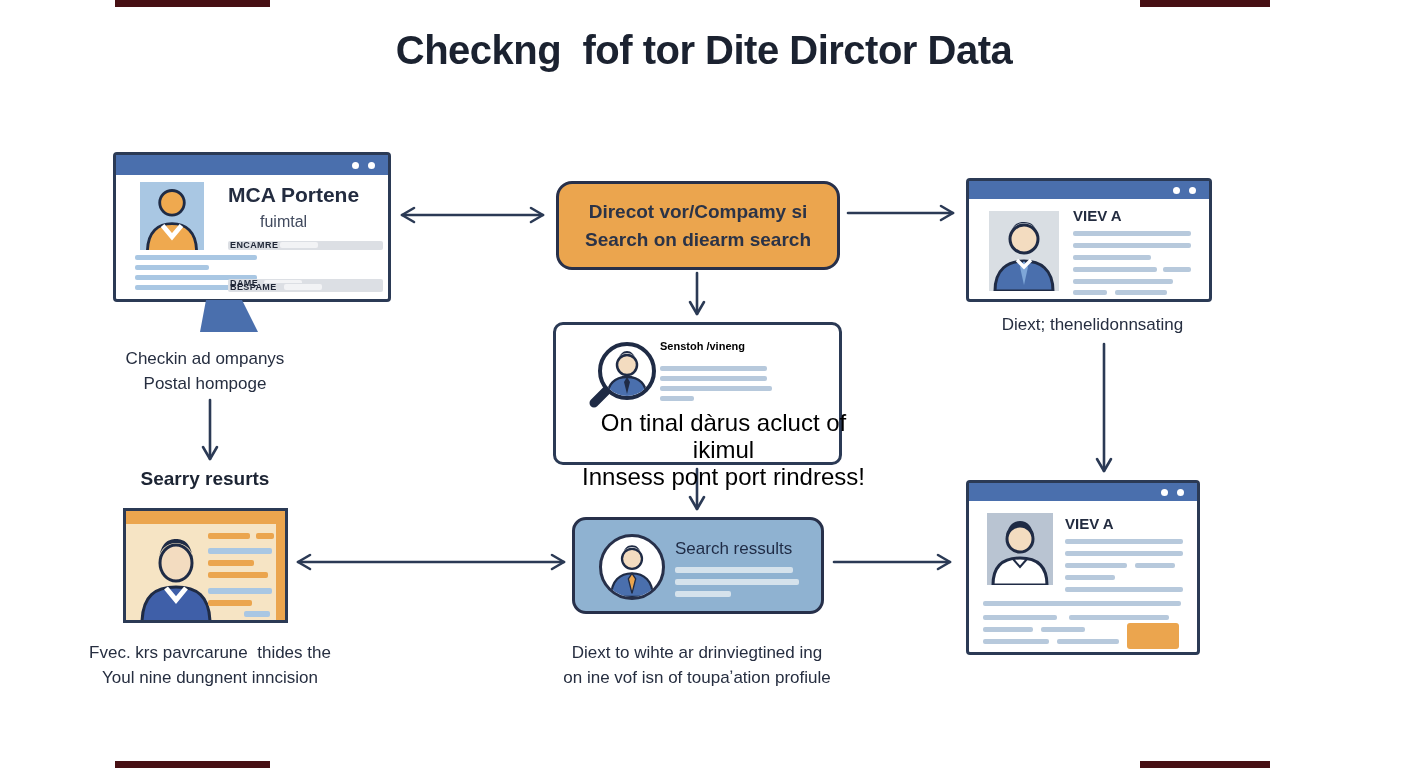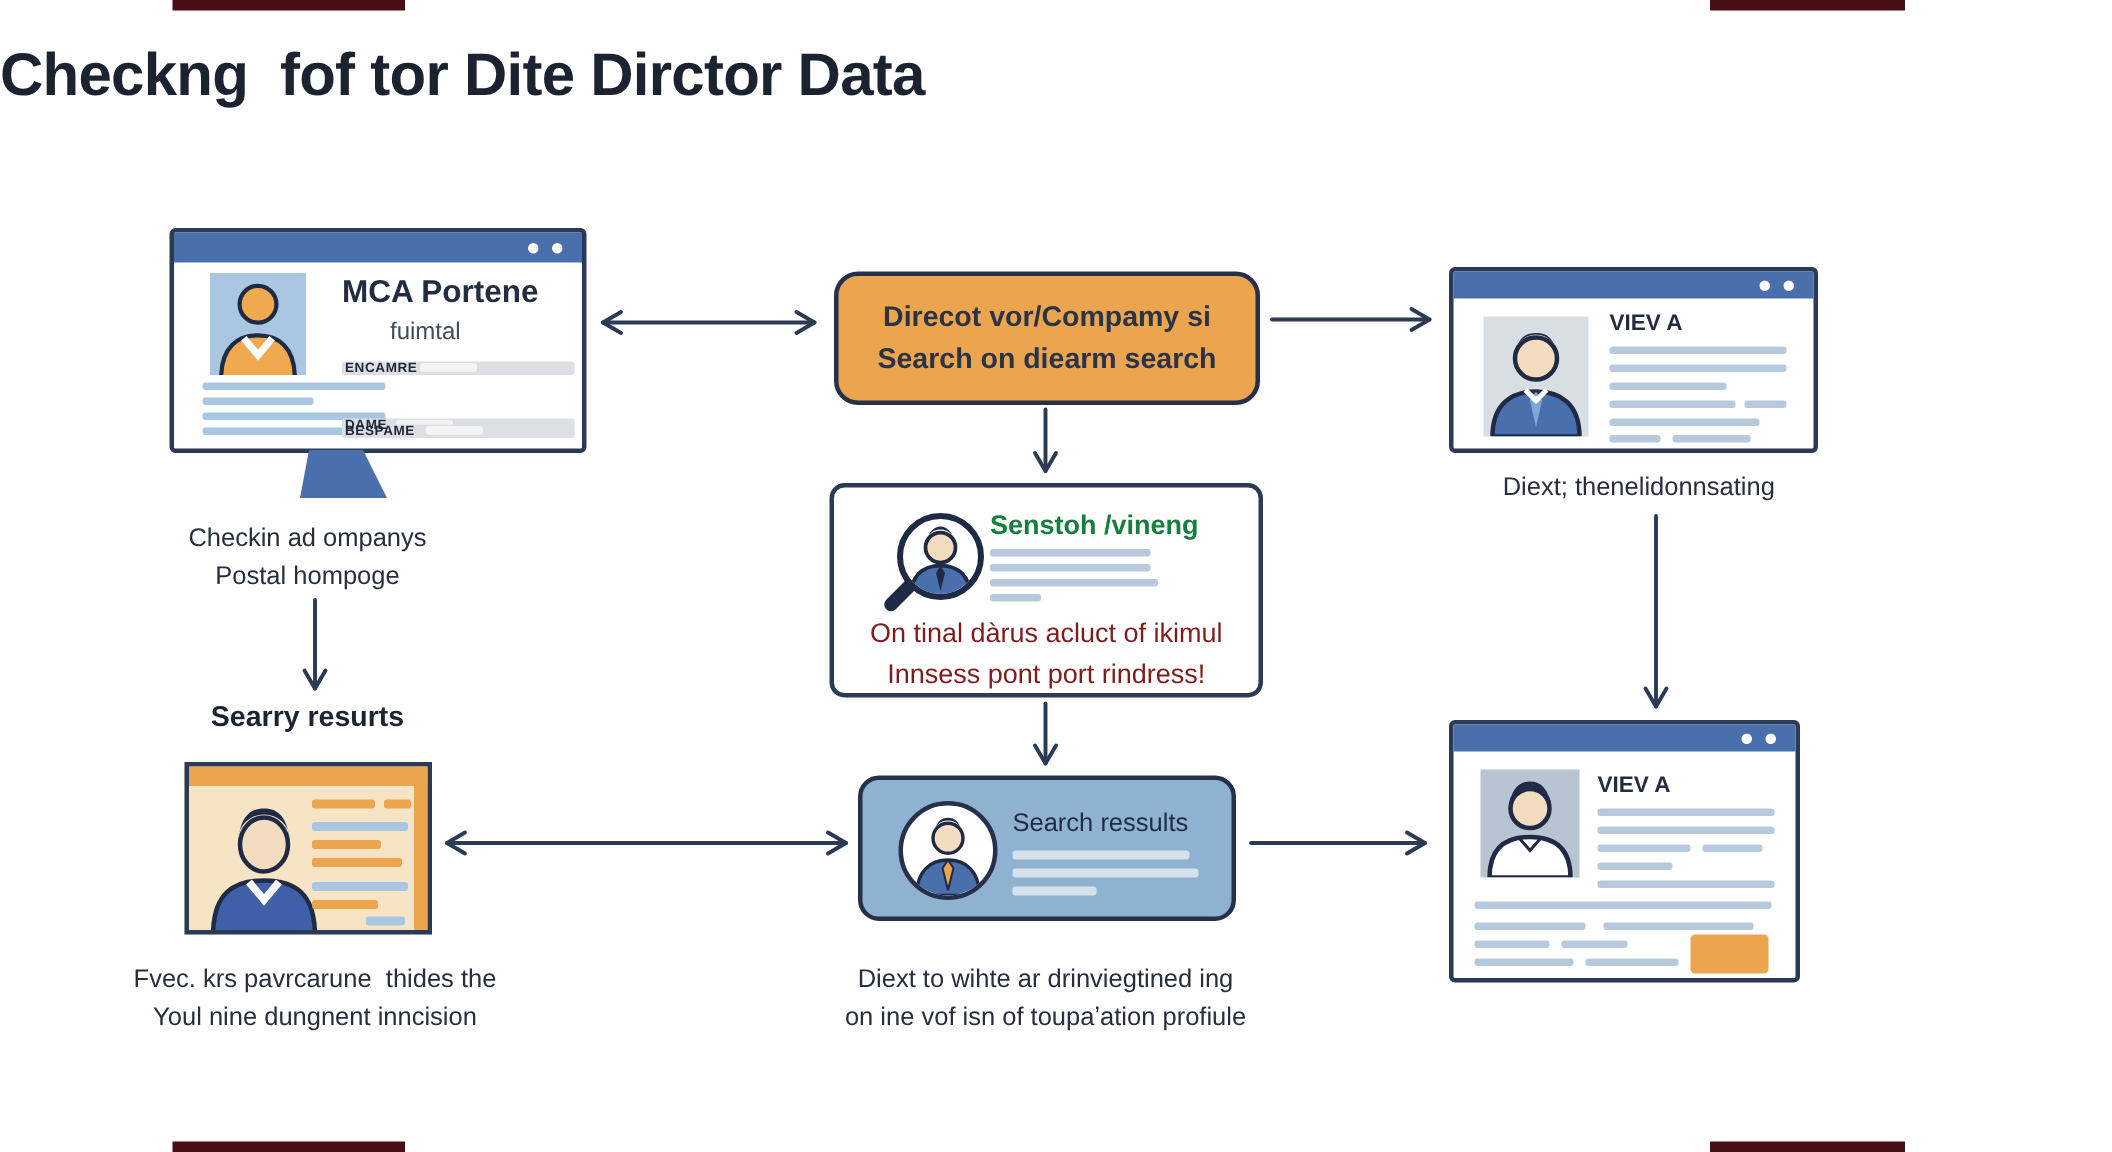--- a/index.html
+++ b/index.html
@@ -1,18 +1,18 @@
 <!DOCTYPE html>
 <html><head>
 <meta charset="utf-8">
 <style>
   html,body{margin:0;padding:0;background:#fff;}
   .canvas{position:relative;width:1408px;height:768px;background:#ffffff;overflow:hidden;
           font-family:"Liberation Sans", sans-serif;color:#242c3e;}
-  .page-title{position:absolute;left:0;top:28px;width:1408px;
+  .page-title{position:absolute;left:0;top:28px;width:1408px;text-align:center;
               font-size:40px;font-weight:bold;color:#1b2230;letter-spacing:-0.5px;white-space:pre-wrap;margin:0;}
   .corner-bar{position:absolute;height:7px;background:#471014;}
   
   .window{position:absolute;background:#fff;border:3px solid #2b3a55;border-radius:4px;box-sizing:border-box;}
   .titlebar{height:20px;background:#4a6fad;display:flex;align-items:center;justify-content:flex-end;gap:9px;padding-right:13px;box-sizing:border-box;}
   .dot{width:7px;height:7px;border-radius:50%;background:#fff;}
   .win-body{position:relative;width:100%;}
   .avatar-box{position:absolute;box-sizing:border-box;overflow:hidden;}
   .bar{position:absolute;border-radius:2px;}
   .win-heading{position:absolute;font-weight:bold;color:#232c40;}
@@ -26,22 +26,22 @@
   
   .caption{position:absolute;text-align:center;font-size:17px;line-height:25px;color:#262e40;}
   .caption .ln{display:block;white-space:pre-wrap;}
   .bold-label{position:absolute;text-align:center;font-size:19px;font-weight:bold;color:#1c2433;}
   
   .node-orange{position:absolute;background:#eba54e;border:3px solid #27304a;border-radius:16px;box-sizing:border-box;
                display:flex;flex-direction:column;align-items:center;justify-content:center;
                font-size:19px;font-weight:bold;color:#2b3347;line-height:28px;text-align:center;}
   .node-detail{position:absolute;background:#fff;border:3px solid #2b3a55;border-radius:10px;box-sizing:border-box;}
   .node-results{position:absolute;background:#8fb2d1;border:3px solid #27304a;border-radius:14px;box-sizing:border-box;}
-  .detail-heading{position:absolute;font-size:18px;font-weight:600;color:#15803d;}
-  .detail-body{position:absolute;width:100%;text-align:center;font-size:18px;line-height:27px;color:#7f1d1d;}
+  .detail-heading{position:absolute;font-size:11px;font-weight:600;color:#000000;}
+  .detail-body{position:absolute;width:100%;text-align:center;font-size:24px;line-height:27px;color:#000000;margin-left:26px;}
   .results-heading{position:absolute;font-size:17px;font-weight:normal;color:#1f2b45;}
   .avatar-circle{position:absolute;border-radius:50%;background:#fff;border:3px solid #27304a;box-sizing:border-box;overflow:hidden;}
   
   .card{position:absolute;background:#f6e4c4;border:3px solid #2b3a55;box-sizing:border-box;overflow:hidden;}
   .card-top-band{position:absolute;left:0;top:0;width:100%;height:13px;background:#eba54e;}
   .card-right-band{position:absolute;right:0;top:0;width:9px;height:100%;background:#eba54e;}
   .arrows{position:absolute;left:0;top:0;pointer-events:none;}
   svg{display:block;}
 </style>
 </head>

